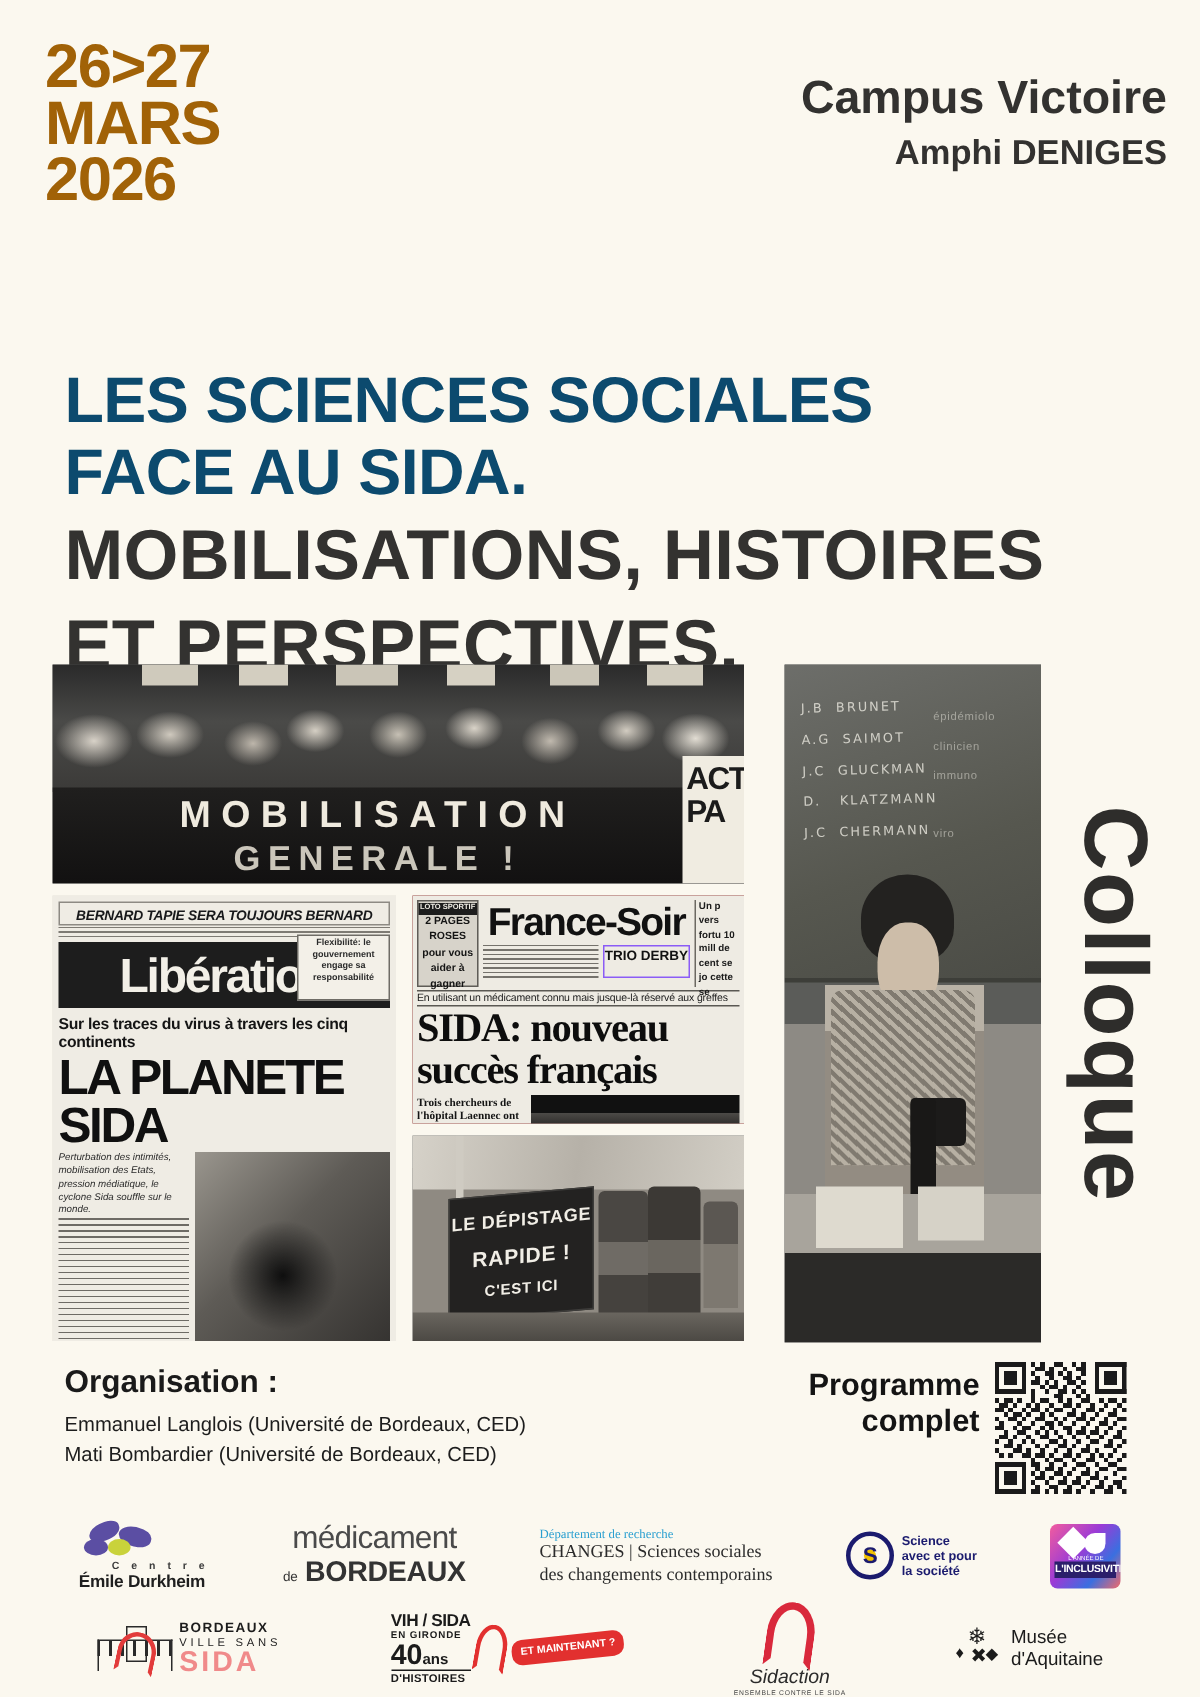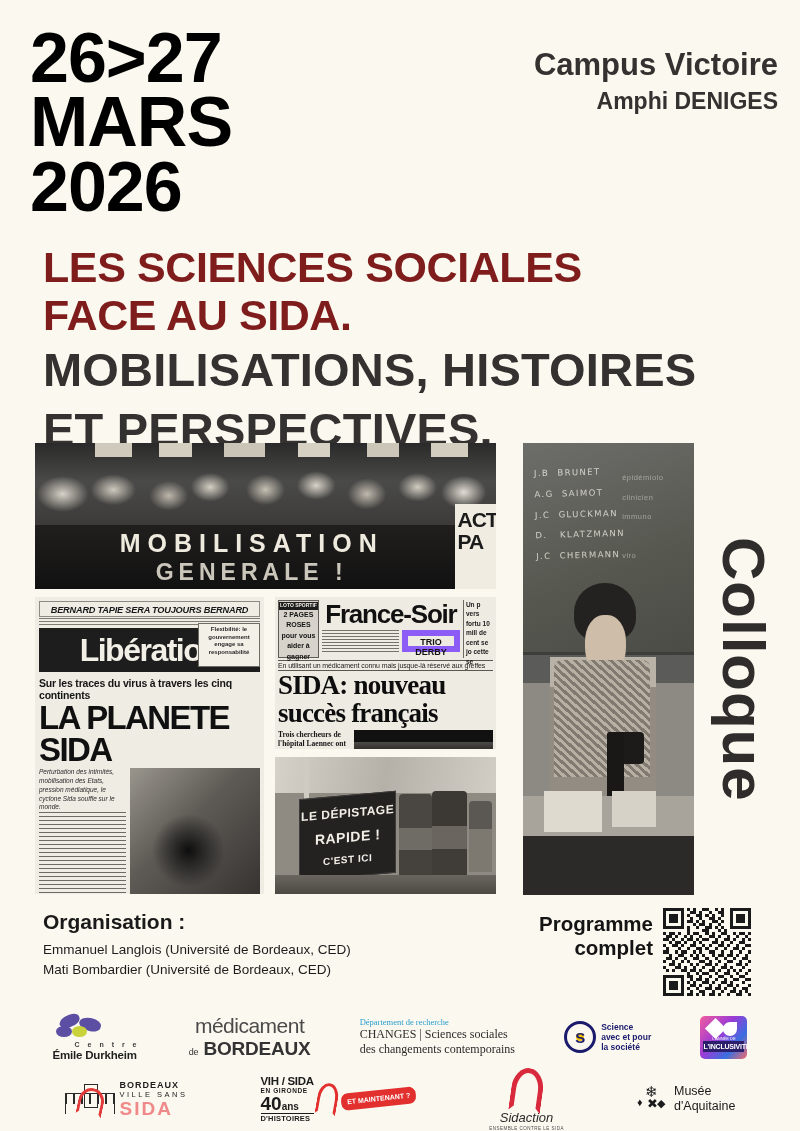--- a/index.html
+++ b/index.html
@@ -10,37 +10,37 @@
     color:#2E2E2E;
     overflow:hidden;
     position:relative;
   }
   .poster{position:relative;width:800px;height:1131px;}
 
   
   .hdr{position:absolute;left:0;top:0;width:800px;height:215px;}
   .dates{
     position:absolute;left:30px;top:26px;
-    font-weight:bold;font-size:70px;line-height:0.92;
-    letter-spacing:-1px;color:#000000;
+    font-weight:bold;font-size:41px;line-height:0.92;
+    letter-spacing:-1px;color:#a16207;
     font-family:"Liberation Sans", sans-serif;
   }
   .dates div{white-space:nowrap;}
   .venue{
     position:absolute;right:22px;top:42px;
     text-align:right;color:#333230;font-weight:bold;
   }
   .venue .v1{font-size:33px;letter-spacing:-0.3px;line-height:1.08;}
   .venue .v2{font-size:31px;line-height:1.22;margin-top:4px;}
   .venue .v3{font-size:23px;line-height:1.2;margin-top:4px;}
 
   
   .title{position:absolute;left:43px;top:243px;width:720px;}
   .title .red{
-    color:#7f1d1d;font-weight:bold;font-size:43px;line-height:1.12;
+    color:#0c4a6e;font-weight:bold;font-size:43px;line-height:1.12;
     letter-spacing:-0.4px;
   }
   .title .dark{
     color:#333230;font-weight:bold;font-size:47px;line-height:1.2;
     letter-spacing:0.2px;margin-top:3px;
   }
   .ph{position:absolute;background:#7c7c7c;overflow:hidden;}
   .ph *{box-sizing:border-box;}
 
   
@@ -113,21 +113,21 @@
   .fs{position:absolute;inset:0;background:#eeebe3;padding:3px;}
   .fs .fs-row{display:flex;gap:3px;height:58px;}
   .fs .fs-left{width:19%;background:#d7d3ca;border:1px solid #5f5c57;
     text-align:center;font-weight:bold;font-size:7px;color:#141414;line-height:1.5;padding-top:1px;}
   .fs .fs-left .tag{background:#1d1d1d;color:#f0ede5;font-size:5px;display:block;}
   .fs .fs-mid{flex:1;position:relative;}
   .fs .fs-mast{font-weight:bold;font-size:26px;line-height:28px;color:#111;
     letter-spacing:-1.2px;text-align:center;}
   .fs .fs-minor{height:22px;margin-top:2px;display:flex;gap:3px;}
   .fs .fs-minor .m1{flex:1;background:repeating-linear-gradient(180deg,#75726c 0 1px,transparent 1px 3px);}
-  .fs .fs-minor .m2{width:42%;border:6px solid #8b5cf6;text-align:center;
+  .fs .fs-minor .m2{width:42%;border:1px solid #8b5cf6;text-align:center;
     font-weight:bold;font-size:9px;color:#111;line-height:1.15;padding-top:1px;}
   .fs .fs-right{width:14%;border-left:1px solid #6c6962;font-weight:bold;
     font-size:6.5px;color:#1a1a1a;line-height:1.45;padding-left:2px;}
   .fs .fs-strap{border-top:1px solid #5a5853;border-bottom:1px solid #5a5853;
     margin-top:2px;font-size:7px;color:#1b1b1b;padding:1px 0;letter-spacing:-.1px;}
   .fs .fs-head{font-weight:bold;font-size:27px;line-height:0.96;color:#0d0d0d;
     letter-spacing:-0.8px;margin-top:2px;font-family:"Liberation Serif",serif;}
   .fs .fs-bot{display:flex;gap:3px;margin-top:3px;}
   .fs .fs-bot .bl{width:34%;font-weight:bold;font-size:7.5px;color:#141414;line-height:1.25;
     font-family:"Liberation Serif",serif;}

